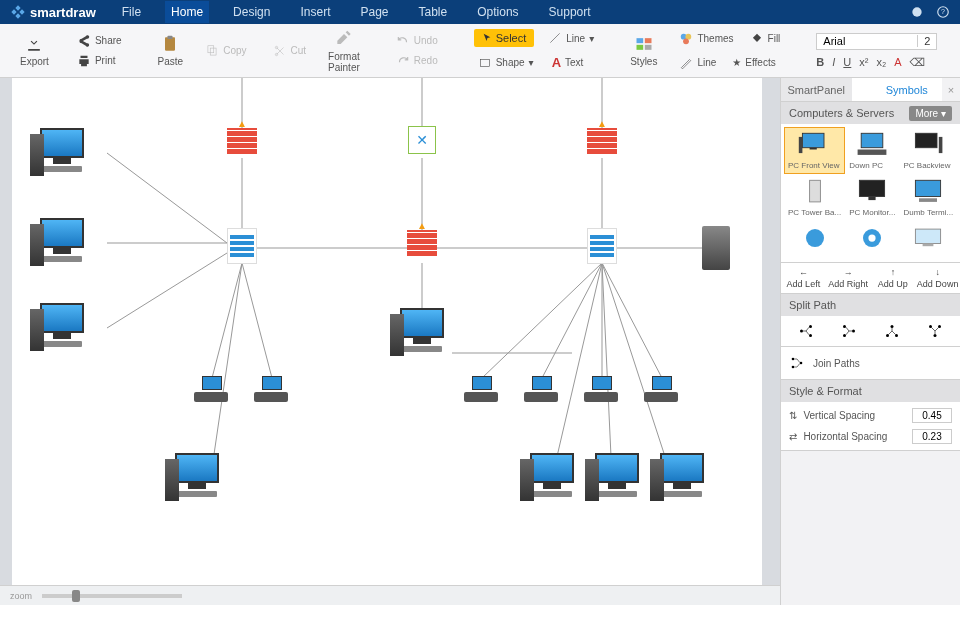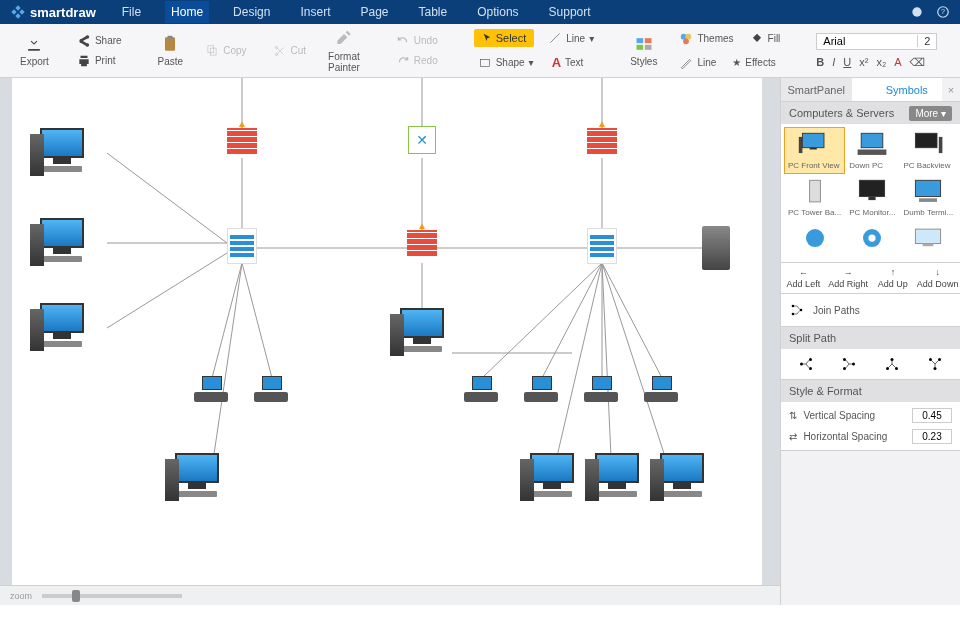--- a/index.html
+++ b/index.html
@@ -514,59 +514,59 @@
       <div class="add-btn">
           <b>↑</b>
           <span>Add Up</span>
         </div>
       <div class="add-btn">
           <b>↓</b>
           <span>Add Down</span>
         </div>
     </div>
     <div class="sec">
+      <div class="section-hdr">
+          <span>Split Path</span>
+        </div>
+      <div class="split-icons">
+        <svg viewBox="0 0 24 24">
+            <circle cx="6" cy="12" r="2"></circle>
+            <circle cx="18" cy="6" r="2"></circle>
+            <circle cx="18" cy="18" r="2"></circle>
+            <path stroke="#333" fill="none" d="M8 12h4l4-5M12 12l4 5"></path>
+          </svg>
+        <svg viewBox="0 0 24 24">
+            <circle cx="18" cy="12" r="2"></circle>
+            <circle cx="6" cy="6" r="2"></circle>
+            <circle cx="6" cy="18" r="2"></circle>
+            <path stroke="#333" fill="none" d="M16 12h-4l-4-5M12 12l-4 5"></path>
+          </svg>
+        <svg viewBox="0 0 24 24">
+            <circle cx="12" cy="6" r="2"></circle>
+            <circle cx="6" cy="18" r="2"></circle>
+            <circle cx="18" cy="18" r="2"></circle>
+            <path stroke="#333" fill="none" d="M12 8v4l-5 5M12 12l5 5"></path>
+          </svg>
+        <svg viewBox="0 0 24 24">
+            <circle cx="12" cy="18" r="2"></circle>
+            <circle cx="6" cy="6" r="2"></circle>
+            <circle cx="18" cy="6" r="2"></circle>
+            <path stroke="#333" fill="none" d="M12 16v-4l-5-5M12 12l5-5"></path>
+          </svg>
+      </div>
+    </div>
+    <div class="sec">
       <div class="join-row">
         <svg width="16" height="16" viewBox="0 0 24 24">
             <circle cx="6" cy="6" r="2"></circle>
             <circle cx="6" cy="18" r="2"></circle>
             <circle cx="18" cy="12" r="2"></circle>
             <path stroke="#333" fill="none" d="M8 6h4l4 5M8 18h4l4-5"></path>
           </svg>
         <span>Join Paths</span>
-      </div>
-    </div>
-    <div class="sec">
-      <div class="section-hdr">
-          <span>Split Path</span>
-        </div>
-      <div class="split-icons">
-        <svg viewBox="0 0 24 24">
-            <circle cx="6" cy="12" r="2"></circle>
-            <circle cx="18" cy="6" r="2"></circle>
-            <circle cx="18" cy="18" r="2"></circle>
-            <path stroke="#333" fill="none" d="M8 12h4l4-5M12 12l4 5"></path>
-          </svg>
-        <svg viewBox="0 0 24 24">
-            <circle cx="18" cy="12" r="2"></circle>
-            <circle cx="6" cy="6" r="2"></circle>
-            <circle cx="6" cy="18" r="2"></circle>
-            <path stroke="#333" fill="none" d="M16 12h-4l-4-5M12 12l-4 5"></path>
-          </svg>
-        <svg viewBox="0 0 24 24">
-            <circle cx="12" cy="6" r="2"></circle>
-            <circle cx="6" cy="18" r="2"></circle>
-            <circle cx="18" cy="18" r="2"></circle>
-            <path stroke="#333" fill="none" d="M12 8v4l-5 5M12 12l5 5"></path>
-          </svg>
-        <svg viewBox="0 0 24 24">
-            <circle cx="12" cy="18" r="2"></circle>
-            <circle cx="6" cy="6" r="2"></circle>
-            <circle cx="18" cy="6" r="2"></circle>
-            <path stroke="#333" fill="none" d="M12 16v-4l-5-5M12 12l5-5"></path>
-          </svg>
       </div>
     </div>
     <div class="sec">
       <div class="section-hdr">
           <span>Style &amp; Format</span>
         </div>
       <div class="sec-body">
         <div class="spacing-row">
           <span style="display:flex;gap:6px;align-items:center;">
               <span>⇅</span>

